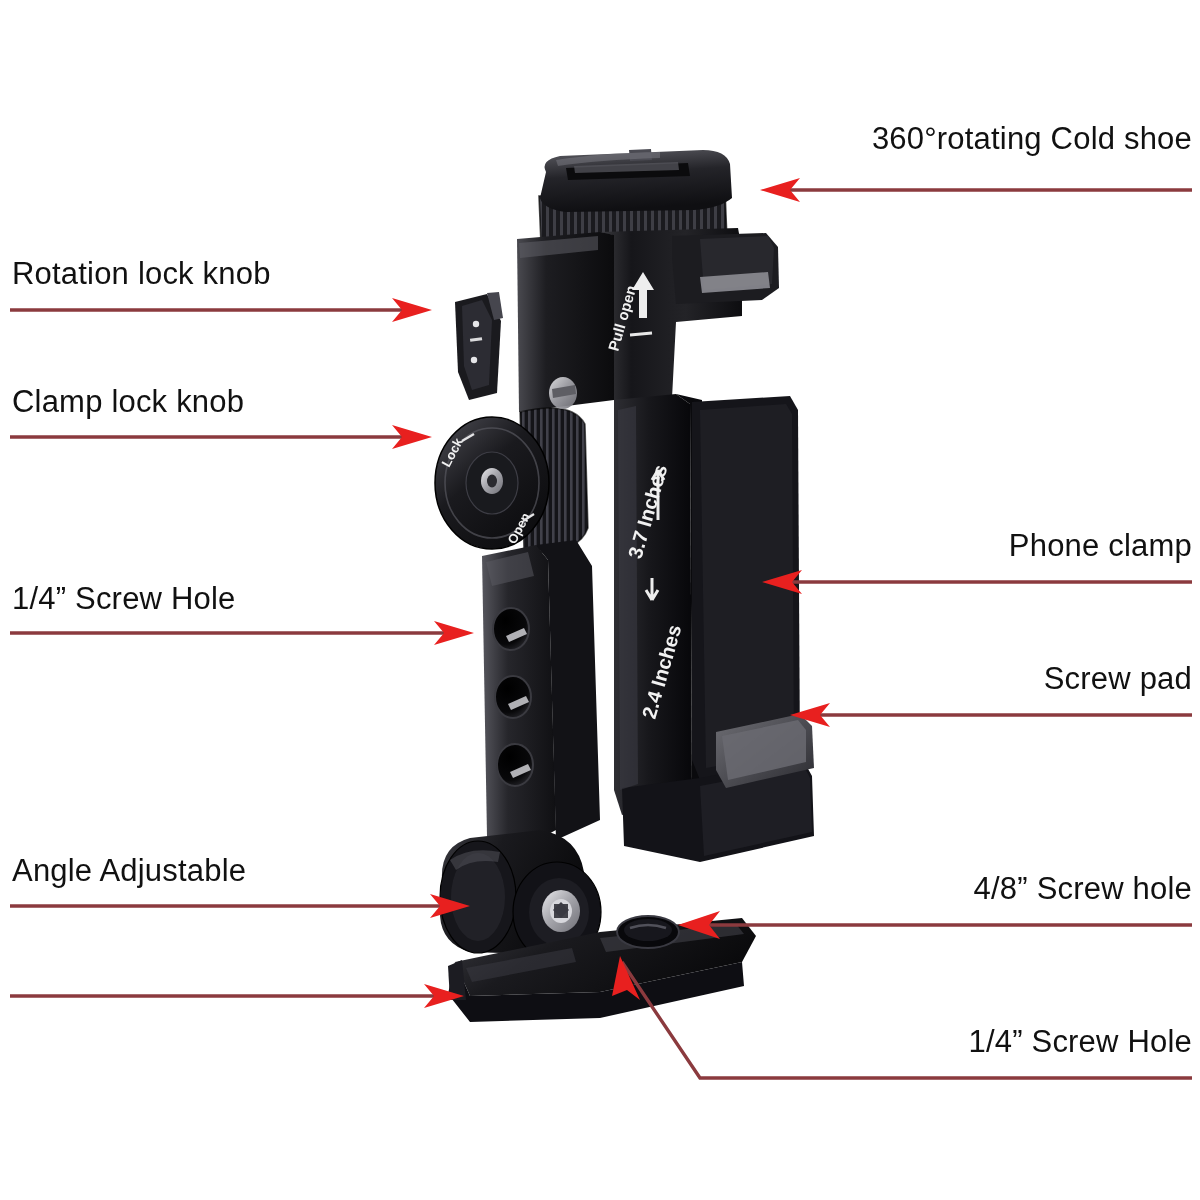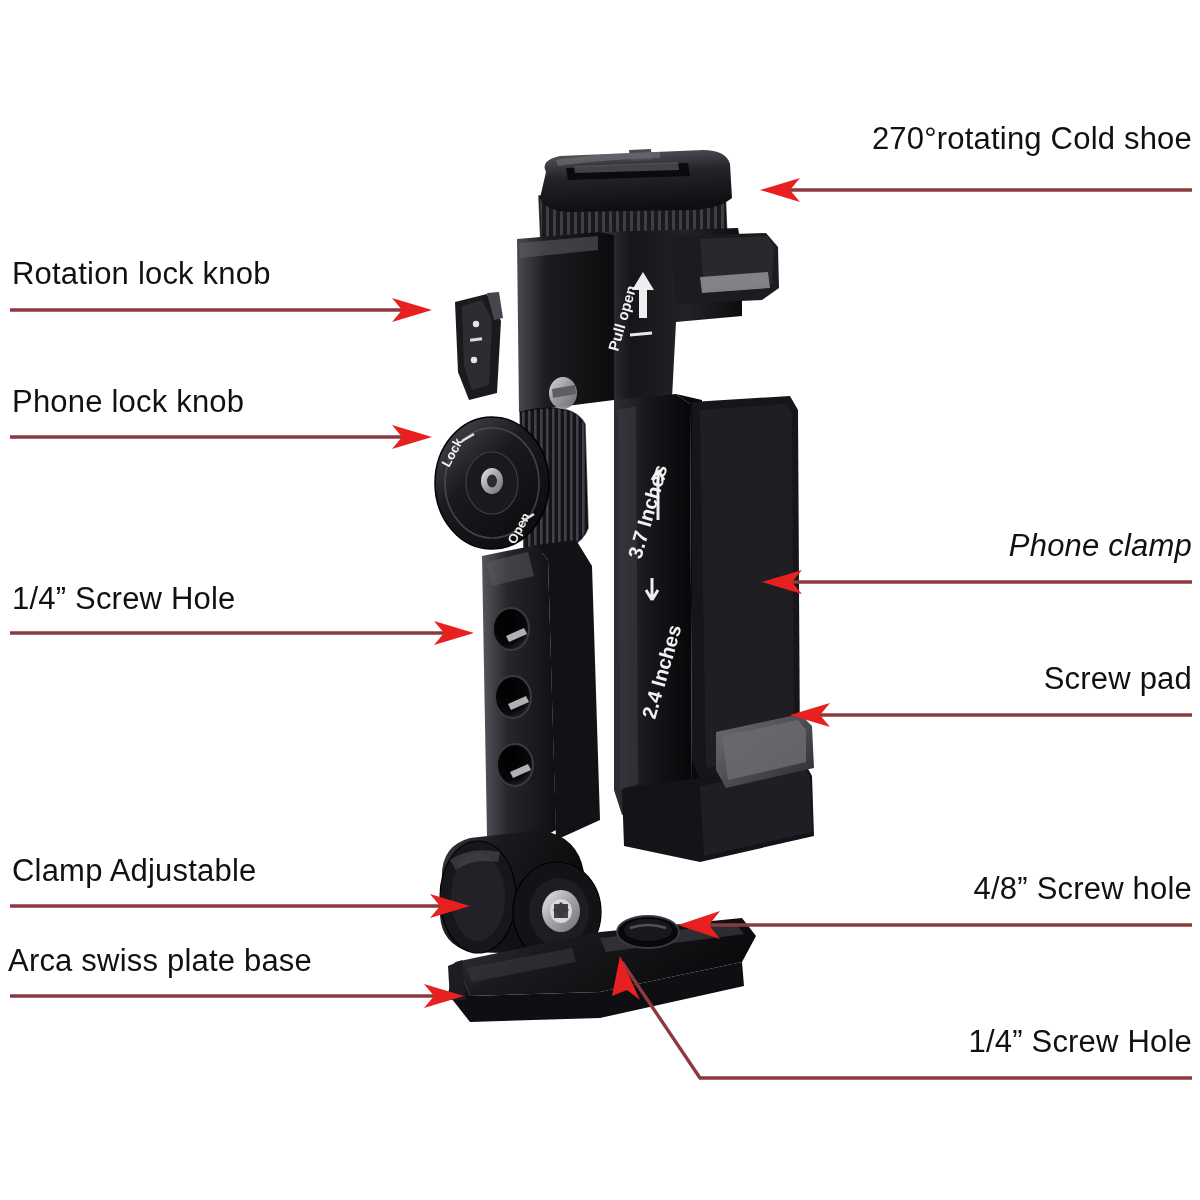--- a/index.html
+++ b/index.html
@@ -275,33 +275,32 @@
       <path d="M432 310 L392 298 L402 310 L392 322 Z"></path>
       <path d="M432 437 L392 425 L402 437 L392 449 Z"></path>
       <path d="M474 633 L434 621 L444 633 L434 645 Z"></path>
       <path d="M470 906 L430 894 L440 906 L430 918 Z"></path>
       <path d="M464 996 L424 984 L434 996 L424 1008 Z"></path>
 
       <path d="M620 956 L640 1000 L627 990 L612 996 Z"></path>
     </g>
   </svg>
 
-  <div class="callout-label right" style="right:8px;top:123px;">270°rotating Cold shoe</div>
+  <div class="callout-label right" style="right:8px;top:123px;">360°rotating Cold shoe</div>
 
   <div class="callout-label" style="left:12px;top:258px;">Rotation lock knob</div>
 
-  <div class="callout-label" style="left:12px;top:386px;">Phone lock knob</div>
-
-  <div class="callout-label right" style="right:8px;top:530px;font-style:italic;">Phone clamp</div>
+  <div class="callout-label" style="left:12px;top:386px;">Clamp lock knob</div>
+
+  <div class="callout-label right" style="right:8px;top:530px;">Phone clamp</div>
 
   <div class="callout-label" style="left:12px;top:583px;">1/4”  Screw Hole</div>
 
   <div class="callout-label right" style="right:8px;top:663px;">Screw pad</div>
 
-  <div class="callout-label" style="left:12px;top:855px;">Clamp Adjustable</div>
+  <div class="callout-label" style="left:12px;top:855px;">Angle Adjustable</div>
 
   <div class="callout-label right" style="right:8px;top:873px;">4/8”  Screw hole</div>
 
-  <div class="callout-label" style="left:8px;top:945px;">Arca swiss plate base</div>
 
   <div class="callout-label right" style="right:8px;top:1026px;">1/4”  Screw Hole</div>
 
 </div>
 
 </body></html>

